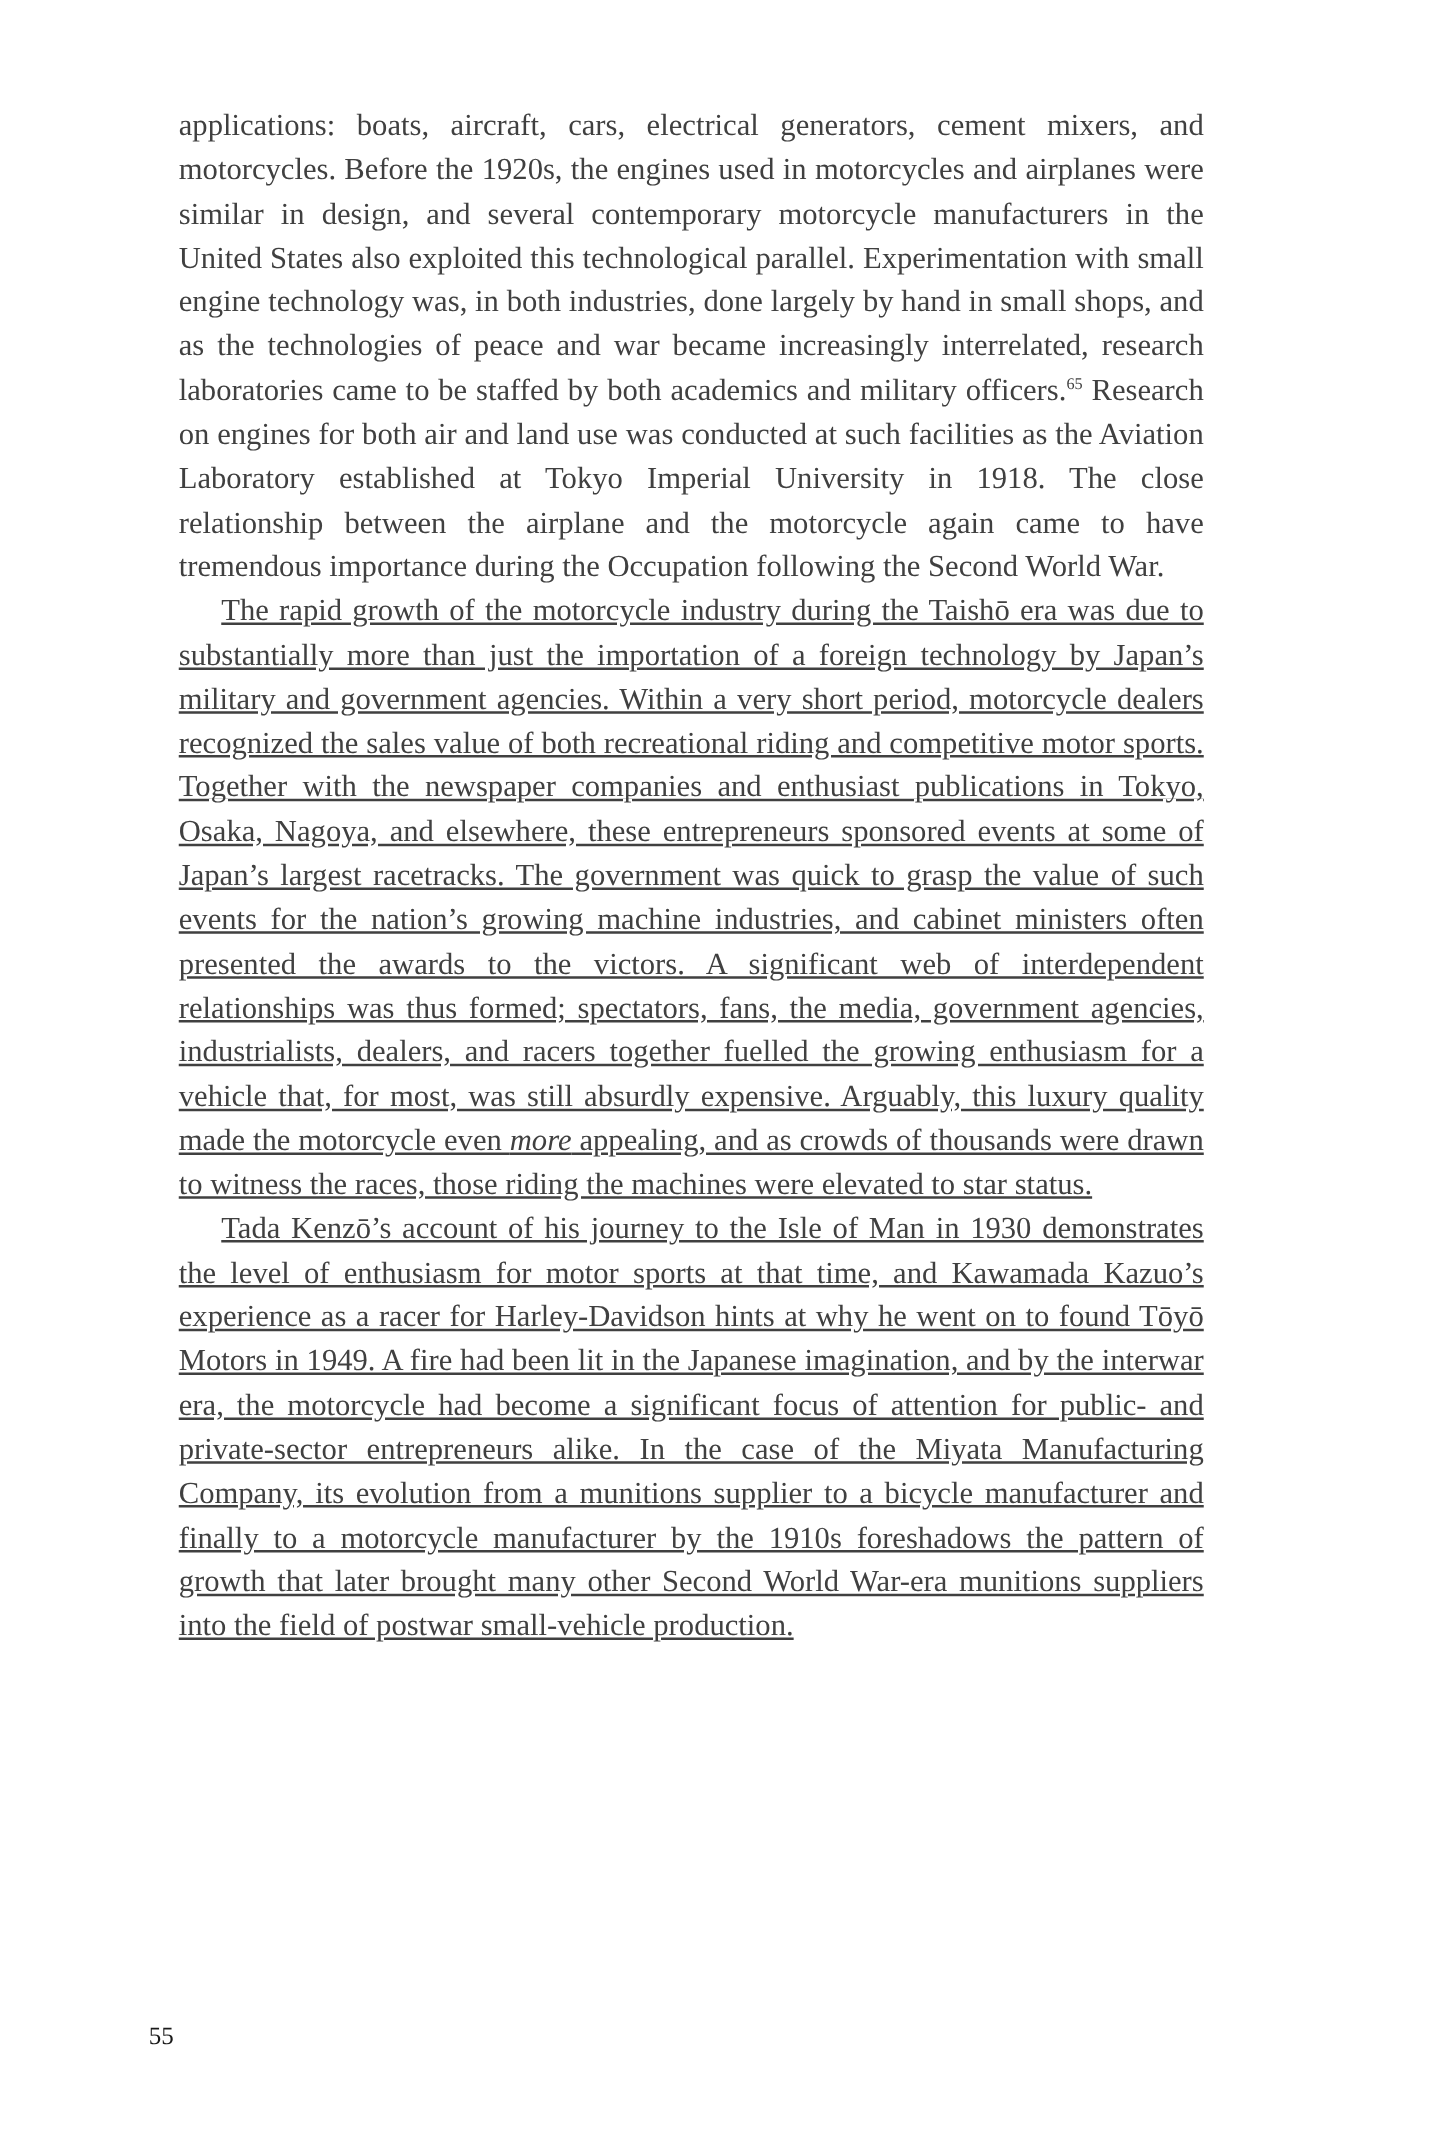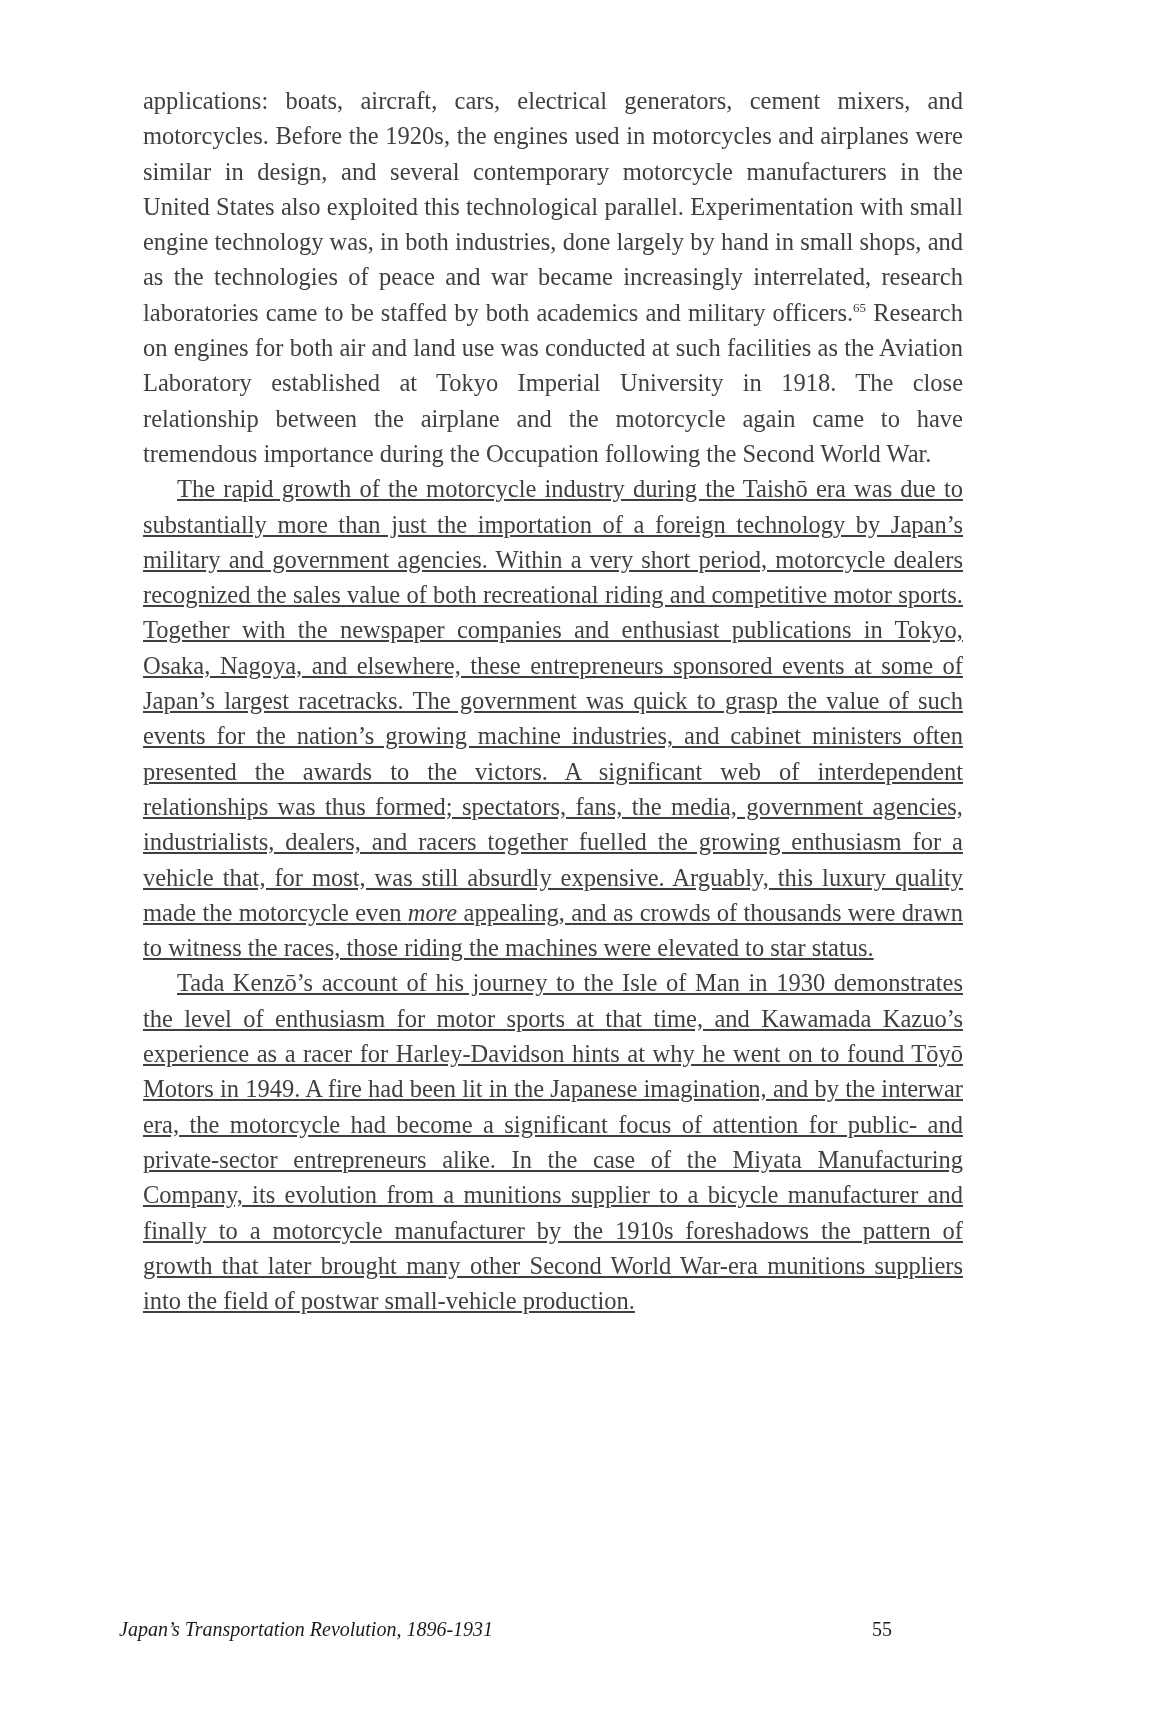--- a/index.html
+++ b/index.html
@@ -44,15 +44,14 @@
   </p>
   <p class="para indent">
     <span>The rapid growth of the motorcycle industry during the Taishō era was due to substantially more than just the importation of a foreign technology by Japan’s military and government agencies. Within a very short period, motorcycle deal­ers recognized the sales value of both recreational riding and competitive motor sports. Together with the newspaper companies and enthusiast publications in Tokyo, Osaka, Nagoya, and elsewhere, these entrepreneurs sponsored events at some of Japan’s largest racetracks. The government was quick to grasp the value of such events for the nation’s growing machine industries, and cabinet ministers often presented the awards to the victors. A significant web of interdependent relationships was thus formed; spectators, fans, the media, government agen­cies, industrialists, dealers, and racers together fuelled the growing enthusiasm for a vehicle that, for most, was still absurdly expensive. Arguably, this luxury quality made the motorcycle even </span><em>more</em><span> appealing, and as crowds of thousands were drawn to witness the races, those riding the machines were elevated to star status.</span>
   </p>
   <p class="para indent">
     <span>Tada Kenzō’s account of his journey to the Isle of Man in 1930 demonstrates the level of enthusiasm for motor sports at that time, and Kawamada Kazuo’s experience as a racer for Harley-Davidson hints at why he went on to found Tōyō Motors in 1949. A fire had been lit in the Japanese imagination, and by the interwar era, the motorcycle had become a significant focus of attention for public- and private-sector entrepreneurs alike. In the case of the Miyata Manufacturing Company, its evolution from a munitions supplier to a bicycle manufacturer and finally to a motorcycle manufacturer by the 1910s foreshadows the pattern of growth that later brought many other Second World War-era munitions suppliers into the field of postwar small-vehicle production.</span>
   </p>
 </div>
 
 <div class="footer">
-  <span class="title">Japan’s Transportation Revolution, 1896-1931</span>
   <span class="pageno">55</span>
 </div>
 
 </body></html>

